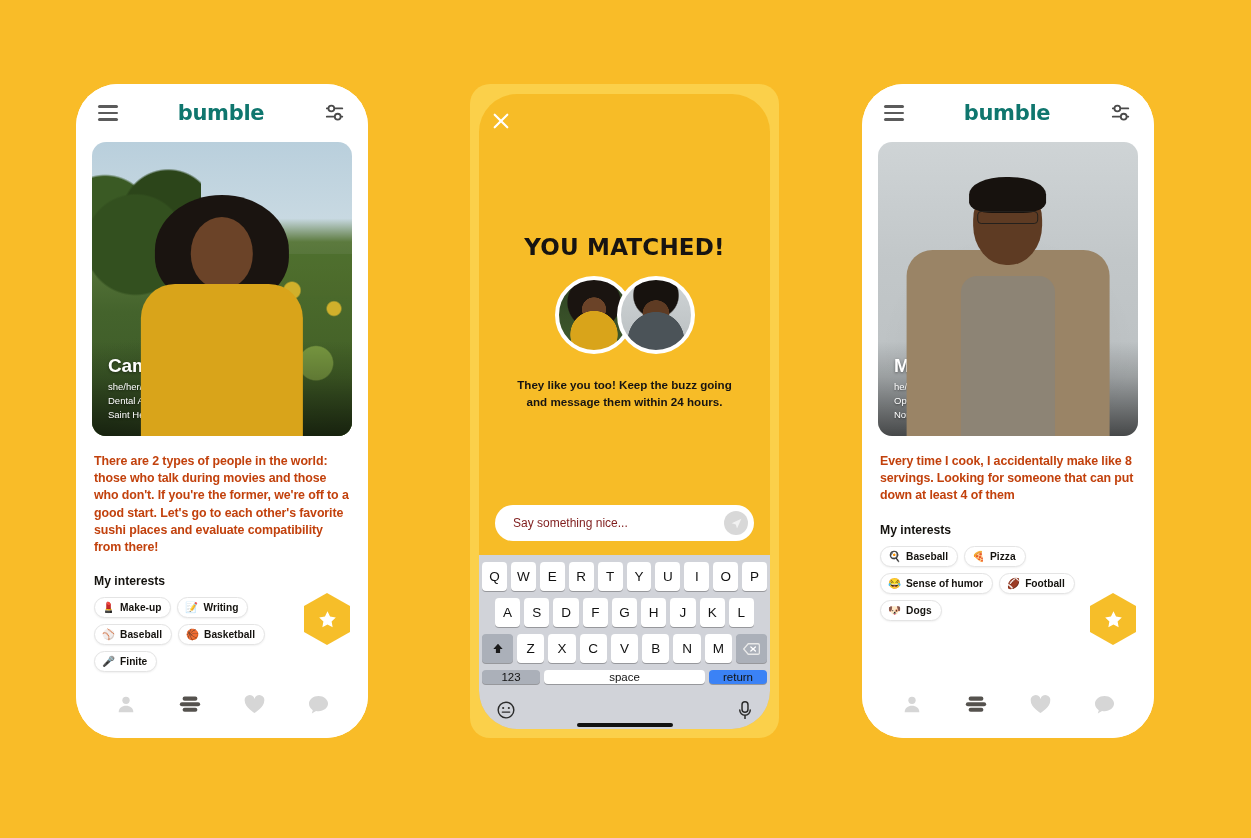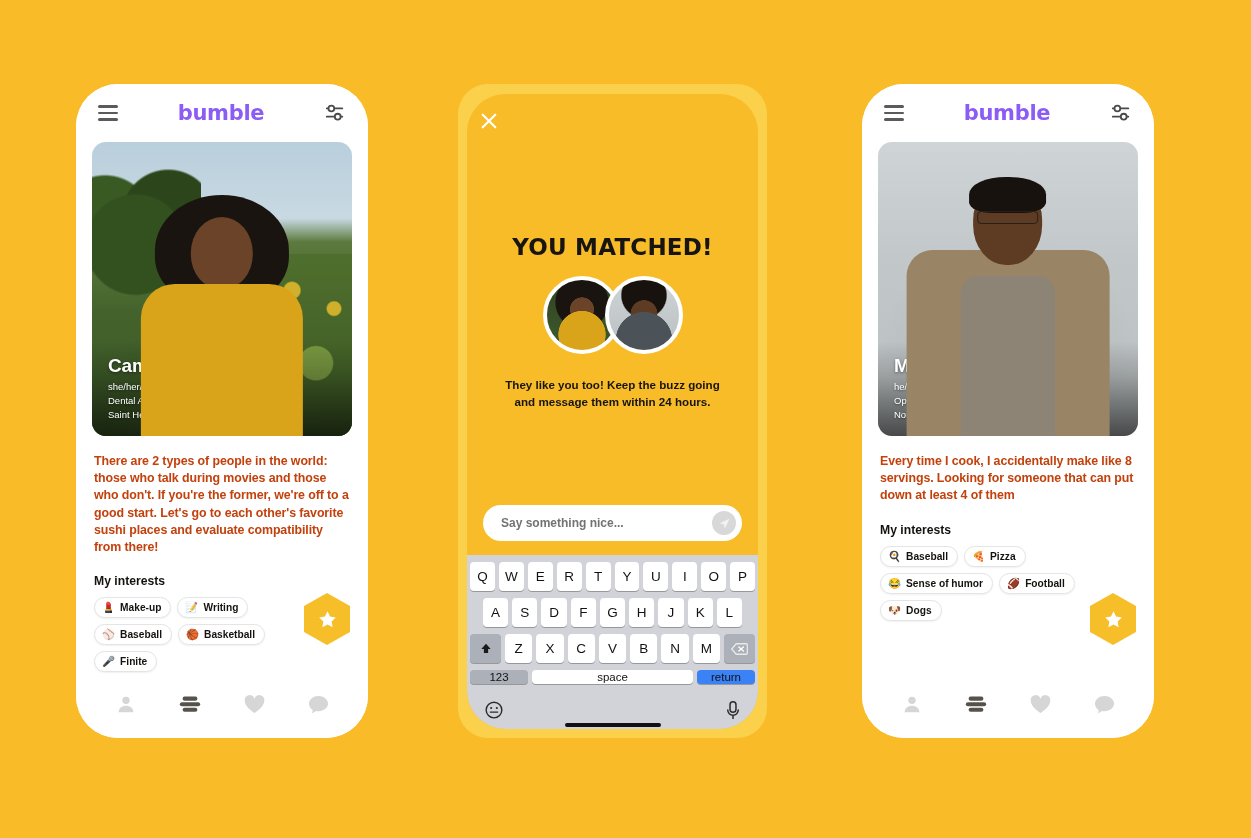--- a/index.html
+++ b/index.html
@@ -18,43 +18,43 @@
     width: 292px; height: 654px;
     border-radius: 42px;
     overflow: hidden;
   }
   .phone.white { background: #ffffff; }
   .phone-1 { left: 76px;  top: 84px; }
   .phone-3 { left: 862px; top: 84px; }
 
   
   .phone-2 {
-    left: 458px; top: 84px;
+    left: 470px; top: 84px;
     width: 309px; height: 654px;
-    border-radius: 30px;
+    border-radius: 20px;
     background: #FBD04A;
     padding: 10px 9px 9px 9px;
   }
   .phone-2 .screen {
     width: 100%; height: 100%;
     border-radius: 38px;
     overflow: hidden;
     background: #F7BC27;
     display: flex; flex-direction: column;
   }
 
   
   .app-header {
     height: 58px;
     display: flex; align-items: center; justify-content: space-between;
     padding: 0 22px;
     background: #fff;
   }
   .logo {
-    color: #8b5cf6;
+    color: #0f766e;
     font-size: 21px;
     font-weight: 700;
     letter-spacing: -0.3px;
     font-family: "DejaVu Sans", sans-serif;
   }
   .hamburger { width: 20px; display: flex; flex-direction: column; gap: 4px; cursor: pointer; }
   .hamburger i { display: block; height: 2.6px; background: #5b5b5b; border-radius: 2px; }
   .filter-icon { width: 22px; height: 20px; cursor: pointer; }
 
   
@@ -210,21 +210,21 @@
     margin-top: 22px; text-align: center;
     font-size: 11.6px; line-height: 17px; font-weight: 700; color: #171412;
     max-width: 230px;
   }
   .msg-row { padding: 0 16px 14px 16px; }
   .msg-box {
     height: 36px; background: #fff; border-radius: 20px;
     display: flex; align-items: center; padding: 0 6px 0 18px;
     justify-content: space-between;
   }
-  .msg-placeholder { font-size: 12px; color: #737373; font-weight: 700; }
+  .msg-placeholder { font-size: 12px; color: #7f1d1d; font-weight: 400; }
   .send-btn {
     width: 24px; height: 24px; border-radius: 50%;
     background: #d8d8d8; display: flex; align-items: center; justify-content: center;
     cursor: pointer;
   }
 
   
   .keyboard { background: #D1D3D9; padding: 7px 3px 0 3px; }
   .kb-row { display: flex; justify-content: center; gap: 4px; margin-bottom: 7px; }
   .key {

